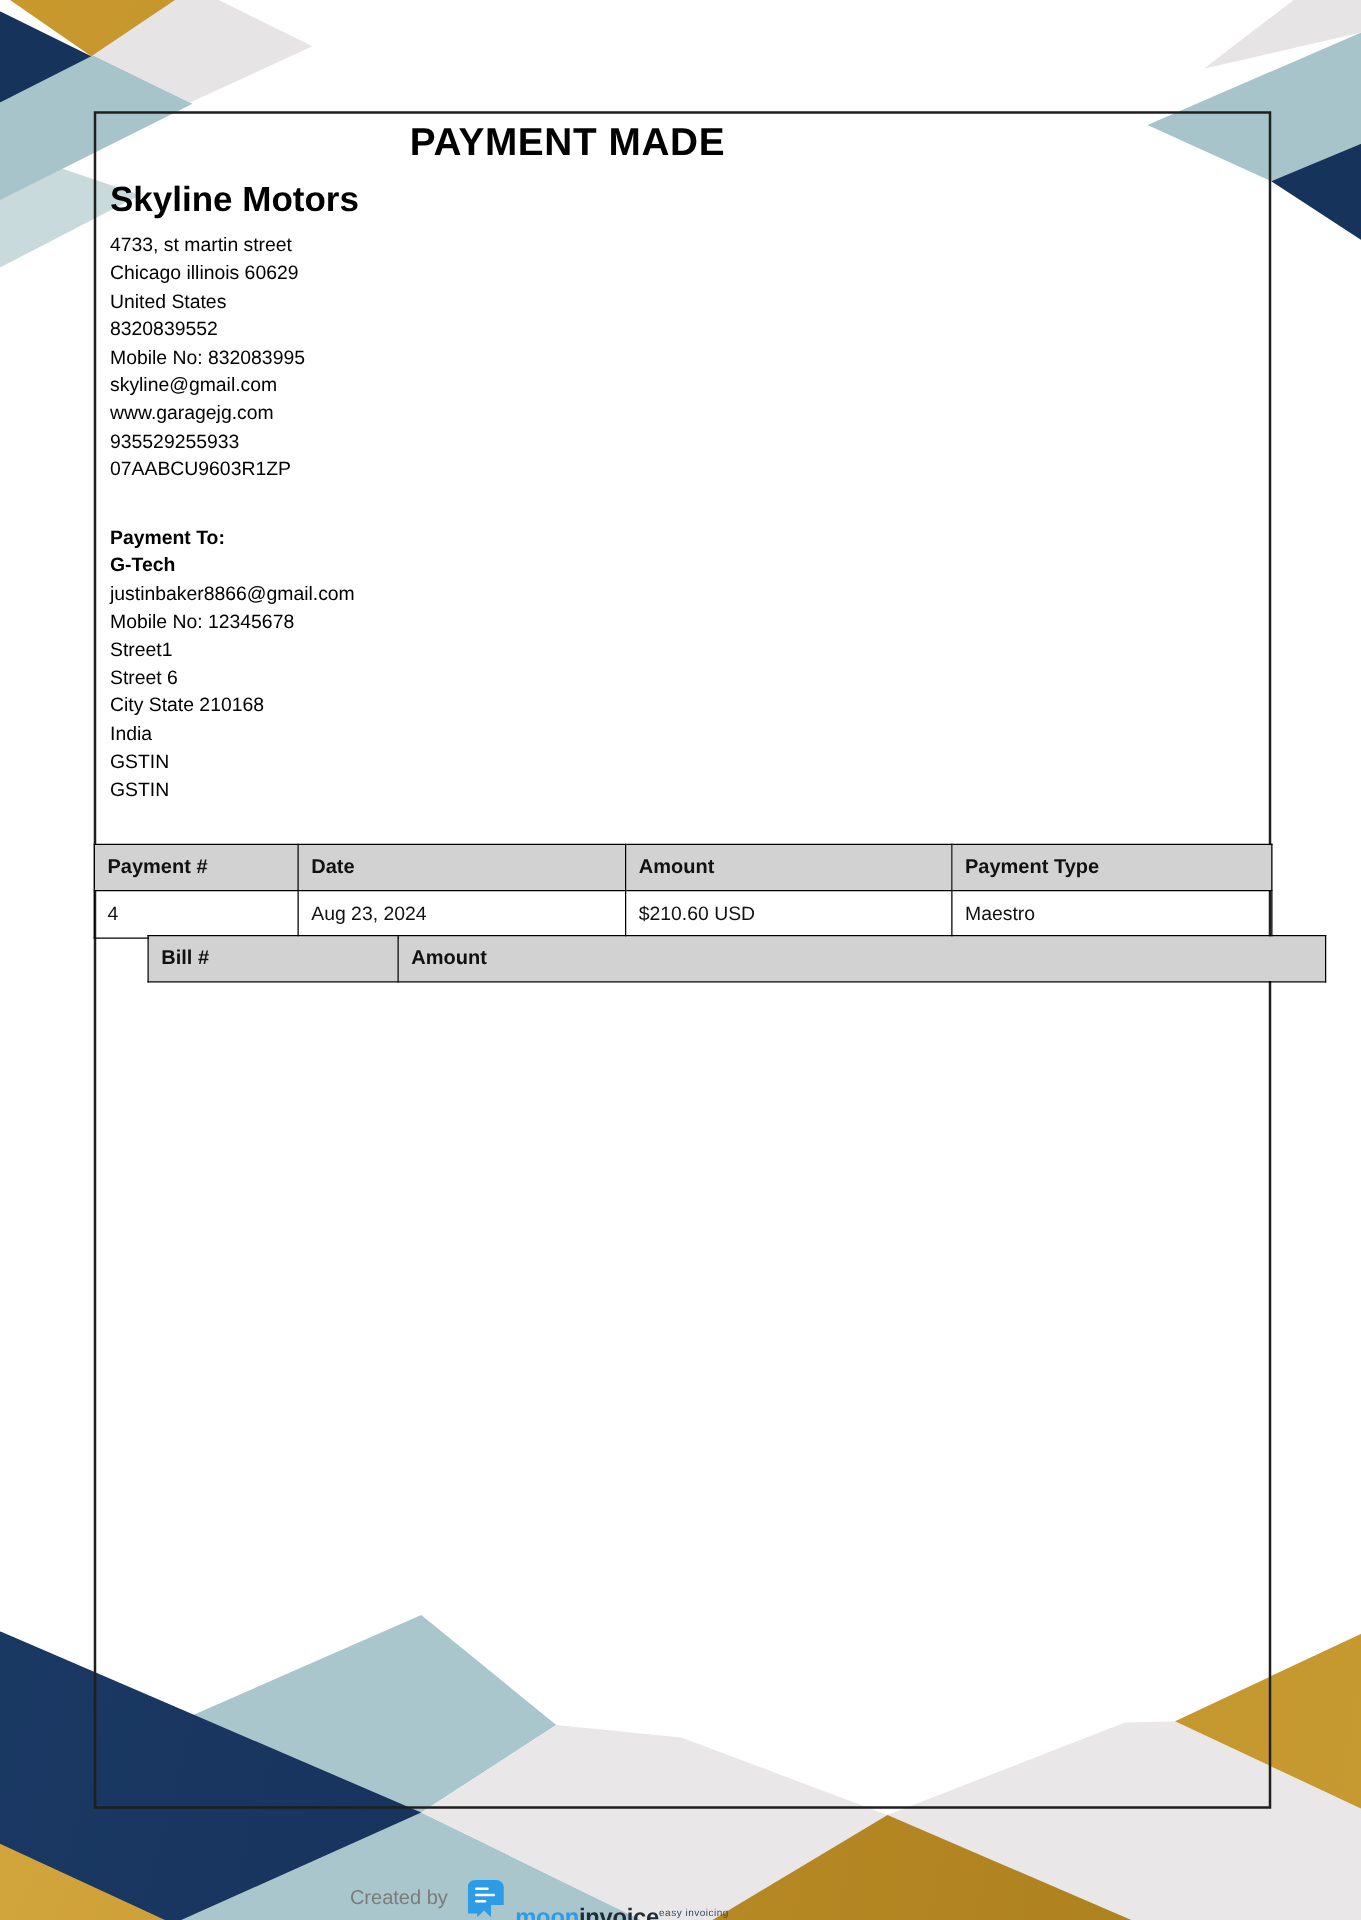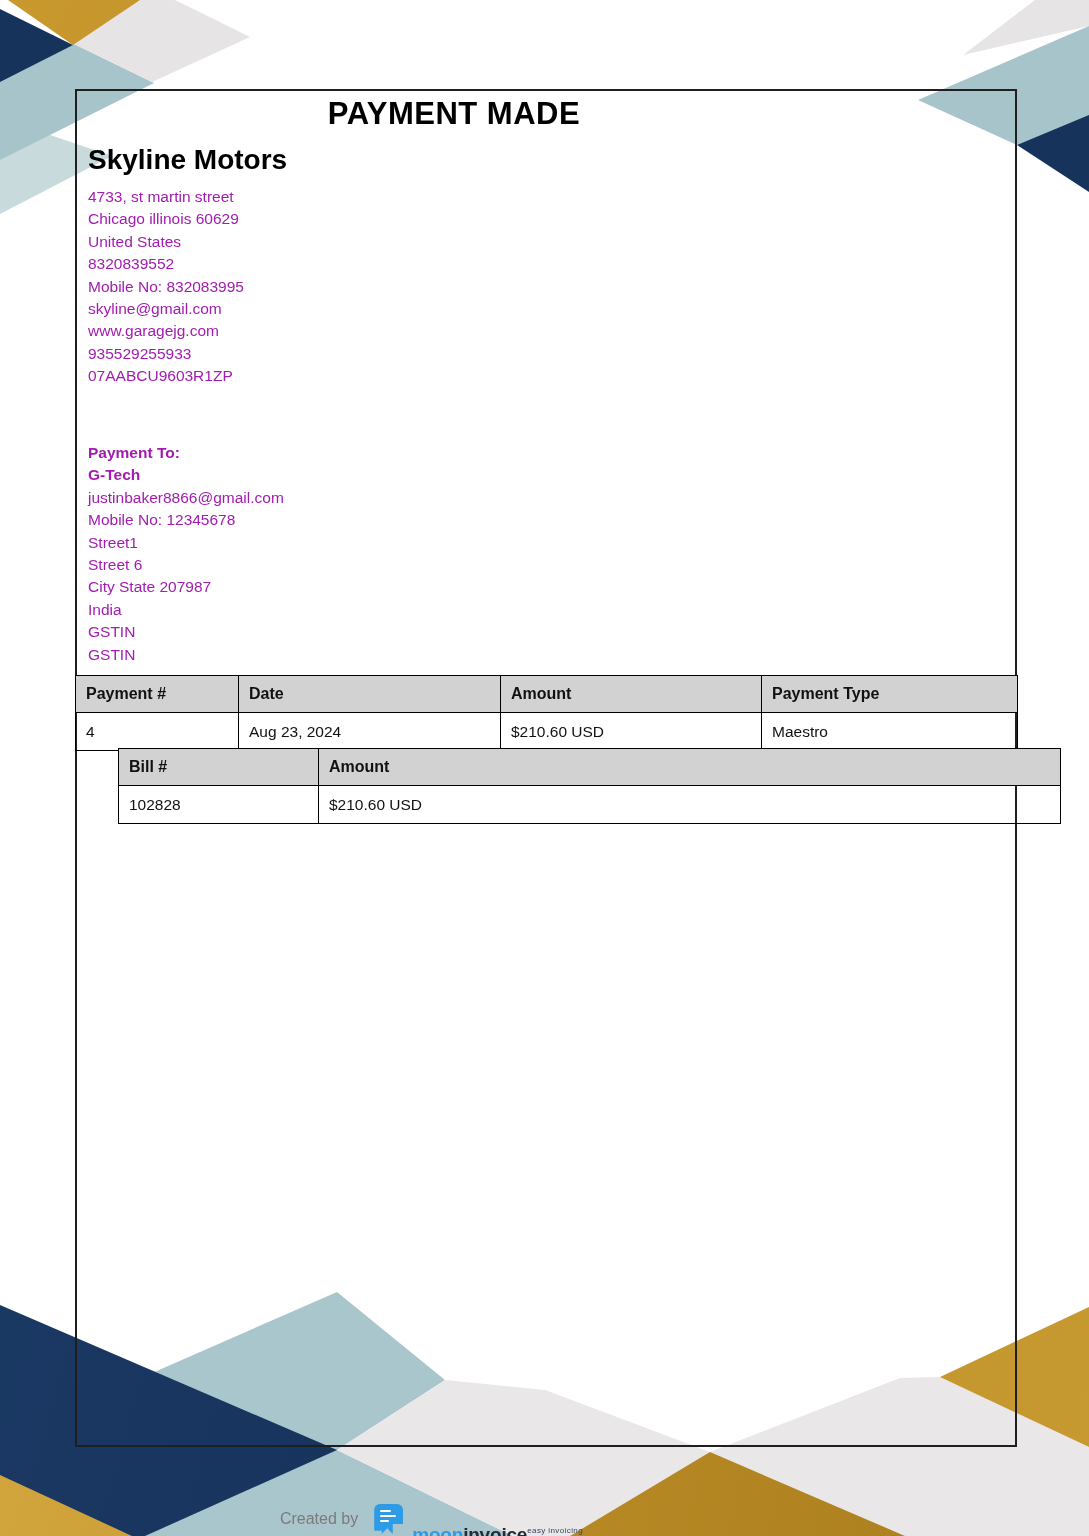--- a/index.html
+++ b/index.html
@@ -22,23 +22,23 @@
   .s-navy-bl{background:linear-gradient(105deg,#1c3c68,#122c52);clip-path:polygon(0 1305px,337px 1450px,145px 1536px,0 1536px);}
   .s-gold-bl{background:linear-gradient(115deg,#e2b64e,#b8891f);clip-path:polygon(0 1475px,132px 1536px,0 1536px);}
   .s-gold-center{background:linear-gradient(100deg,#c79a31,#ab7e1d);clip-path:polygon(710px 1452px,570px 1536px,905px 1536px);}
   .s-gold-br{background:linear-gradient(100deg,#b8891f,#c79a31);clip-path:polygon(940px 1377px,1089px 1307px,1089px 1447px);}
   
   .doc-frame{position:absolute;left:75px;top:89px;width:942px;height:1358px;
              border:2px solid #1f1f1f;box-sizing:border-box;background:transparent;}
   .doc-title{position:absolute;left:75px;top:96px;width:758px;text-align:center;
              font-size:31px;font-weight:700;letter-spacing:.5px;color:#000;}
   .seller-name{position:absolute;left:88px;top:144px;font-size:28px;font-weight:700;color:#000;}
-  .addr-block{position:absolute;left:88px;font-size:15.5px;line-height:22.4px;color:#a21caf;}
+  .addr-block{position:absolute;left:88px;font-size:15.5px;line-height:22.4px;color:#000000;}
   .seller-block{top:186px;}
-  .payee-block{top:442px;}
+  .payee-block{top:420px;}
   .bold-line{font-weight:700;}
   
   .tblwrap{position:absolute;left:75px;width:942px;}
   table{border-collapse:collapse;width:942px;table-layout:fixed;}
   th,td{border:1px solid #000;padding:0 0 0 10px;text-align:left;vertical-align:middle;
         font-size:15.5px;overflow:hidden;white-space:nowrap;}
   th{background:#d2d2d2;font-weight:700;font-size:16px;height:36px;}
   td{background:transparent;height:37px;}
   .t1{top:675px;}
   .t2{top:748px;padding-left:43px;}
@@ -96,21 +96,21 @@
     <div>07AABCU9603R1ZP</div>
   </div>
 
   <div class="addr-block payee-block">
     <div class="bold-line">Payment To:</div>
     <div class="bold-line">G-Tech</div>
     <div>justinbaker8866@gmail.com</div>
     <div>Mobile No: 12345678</div>
     <div>Street1</div>
     <div>Street 6</div>
-    <div>City State 207987</div>
+    <div>City State 210168</div>
     <div>India</div>
     <div>GSTIN</div>
     <div>GSTIN</div>
   </div>
 
   <div class="tblwrap t1">
     <table>
       <colgroup>
           <col style="width:163px">
           <col style="width:262px">
@@ -138,24 +138,20 @@
     <table>
       <colgroup>
           <col style="width:200px">
           <col style="width:742px">
         </colgroup>
       <tbody>
           <tr>
         <th>Bill #</th>
         <th>Amount</th>
       </tr>
-      <tr>
-        <td>102828</td>
-        <td>$210.60 USD</td>
-      </tr>
     </tbody>
       </table>
   </div>
 
   <div class="footer">
     <span class="created-by">Created by</span>
     <span class="logo-wrap">
       <span class="logo-icon">
         <span class="bar bar1"></span>
           <span class="bar bar2"></span>

